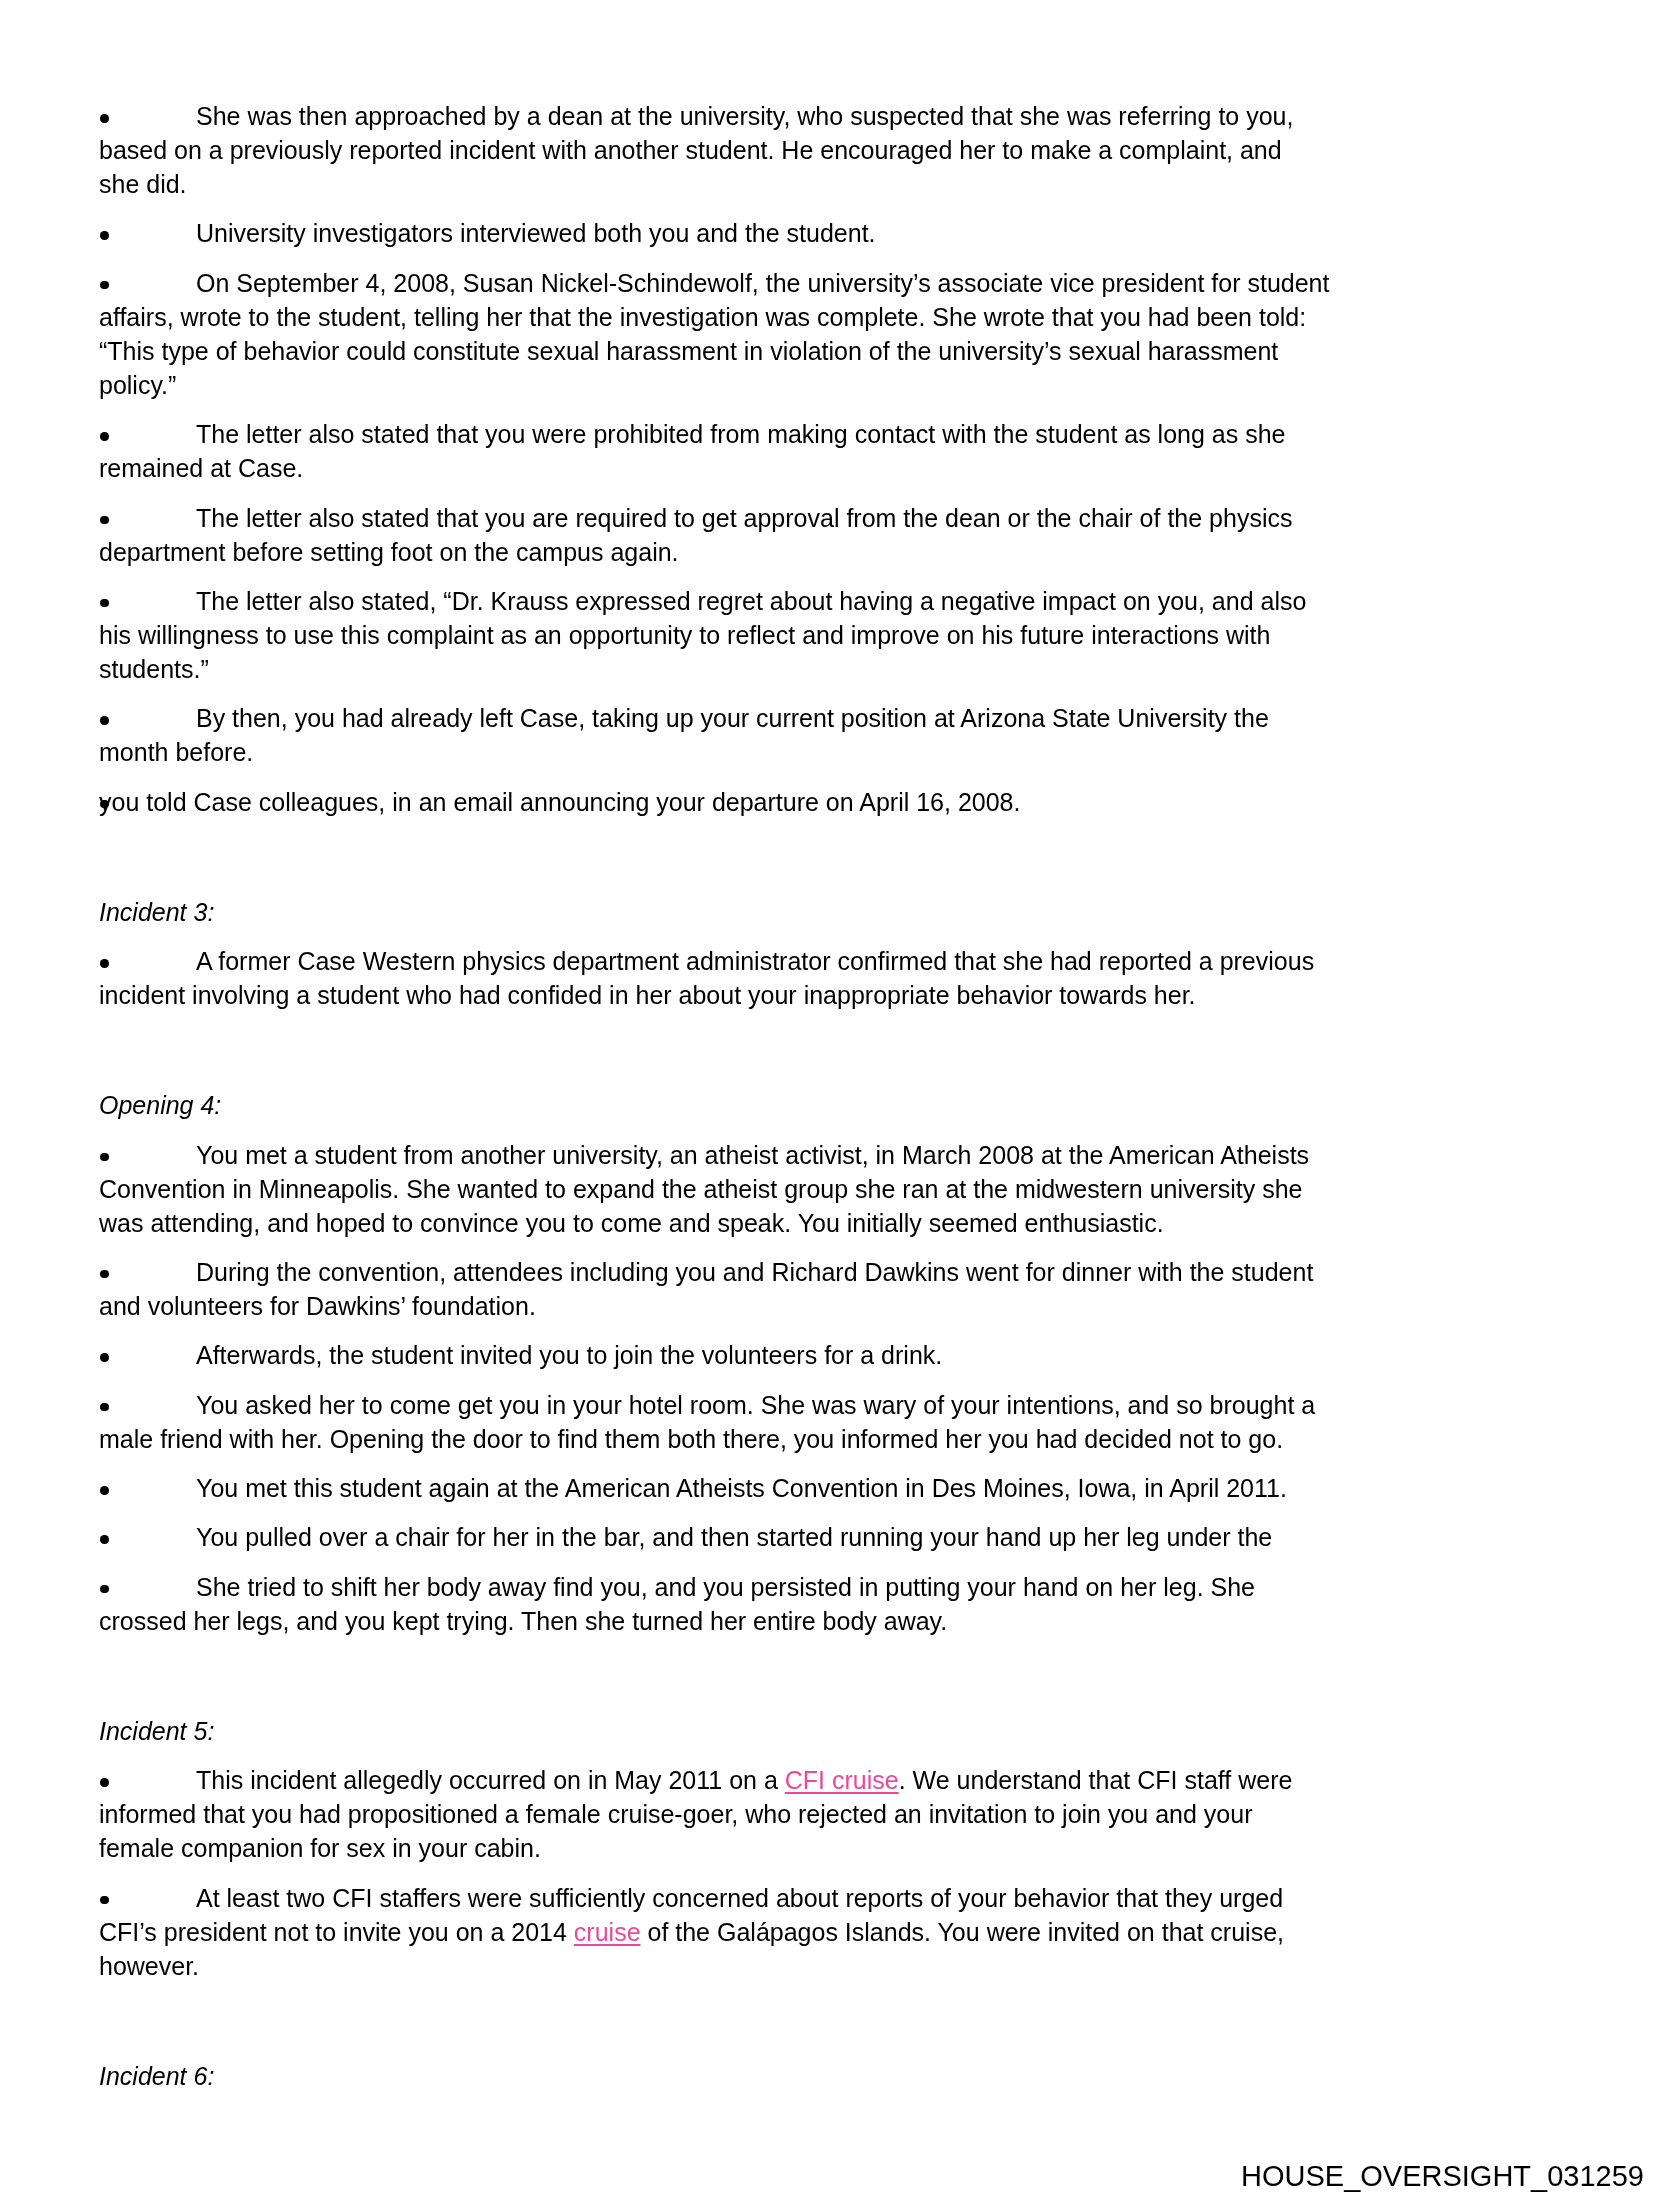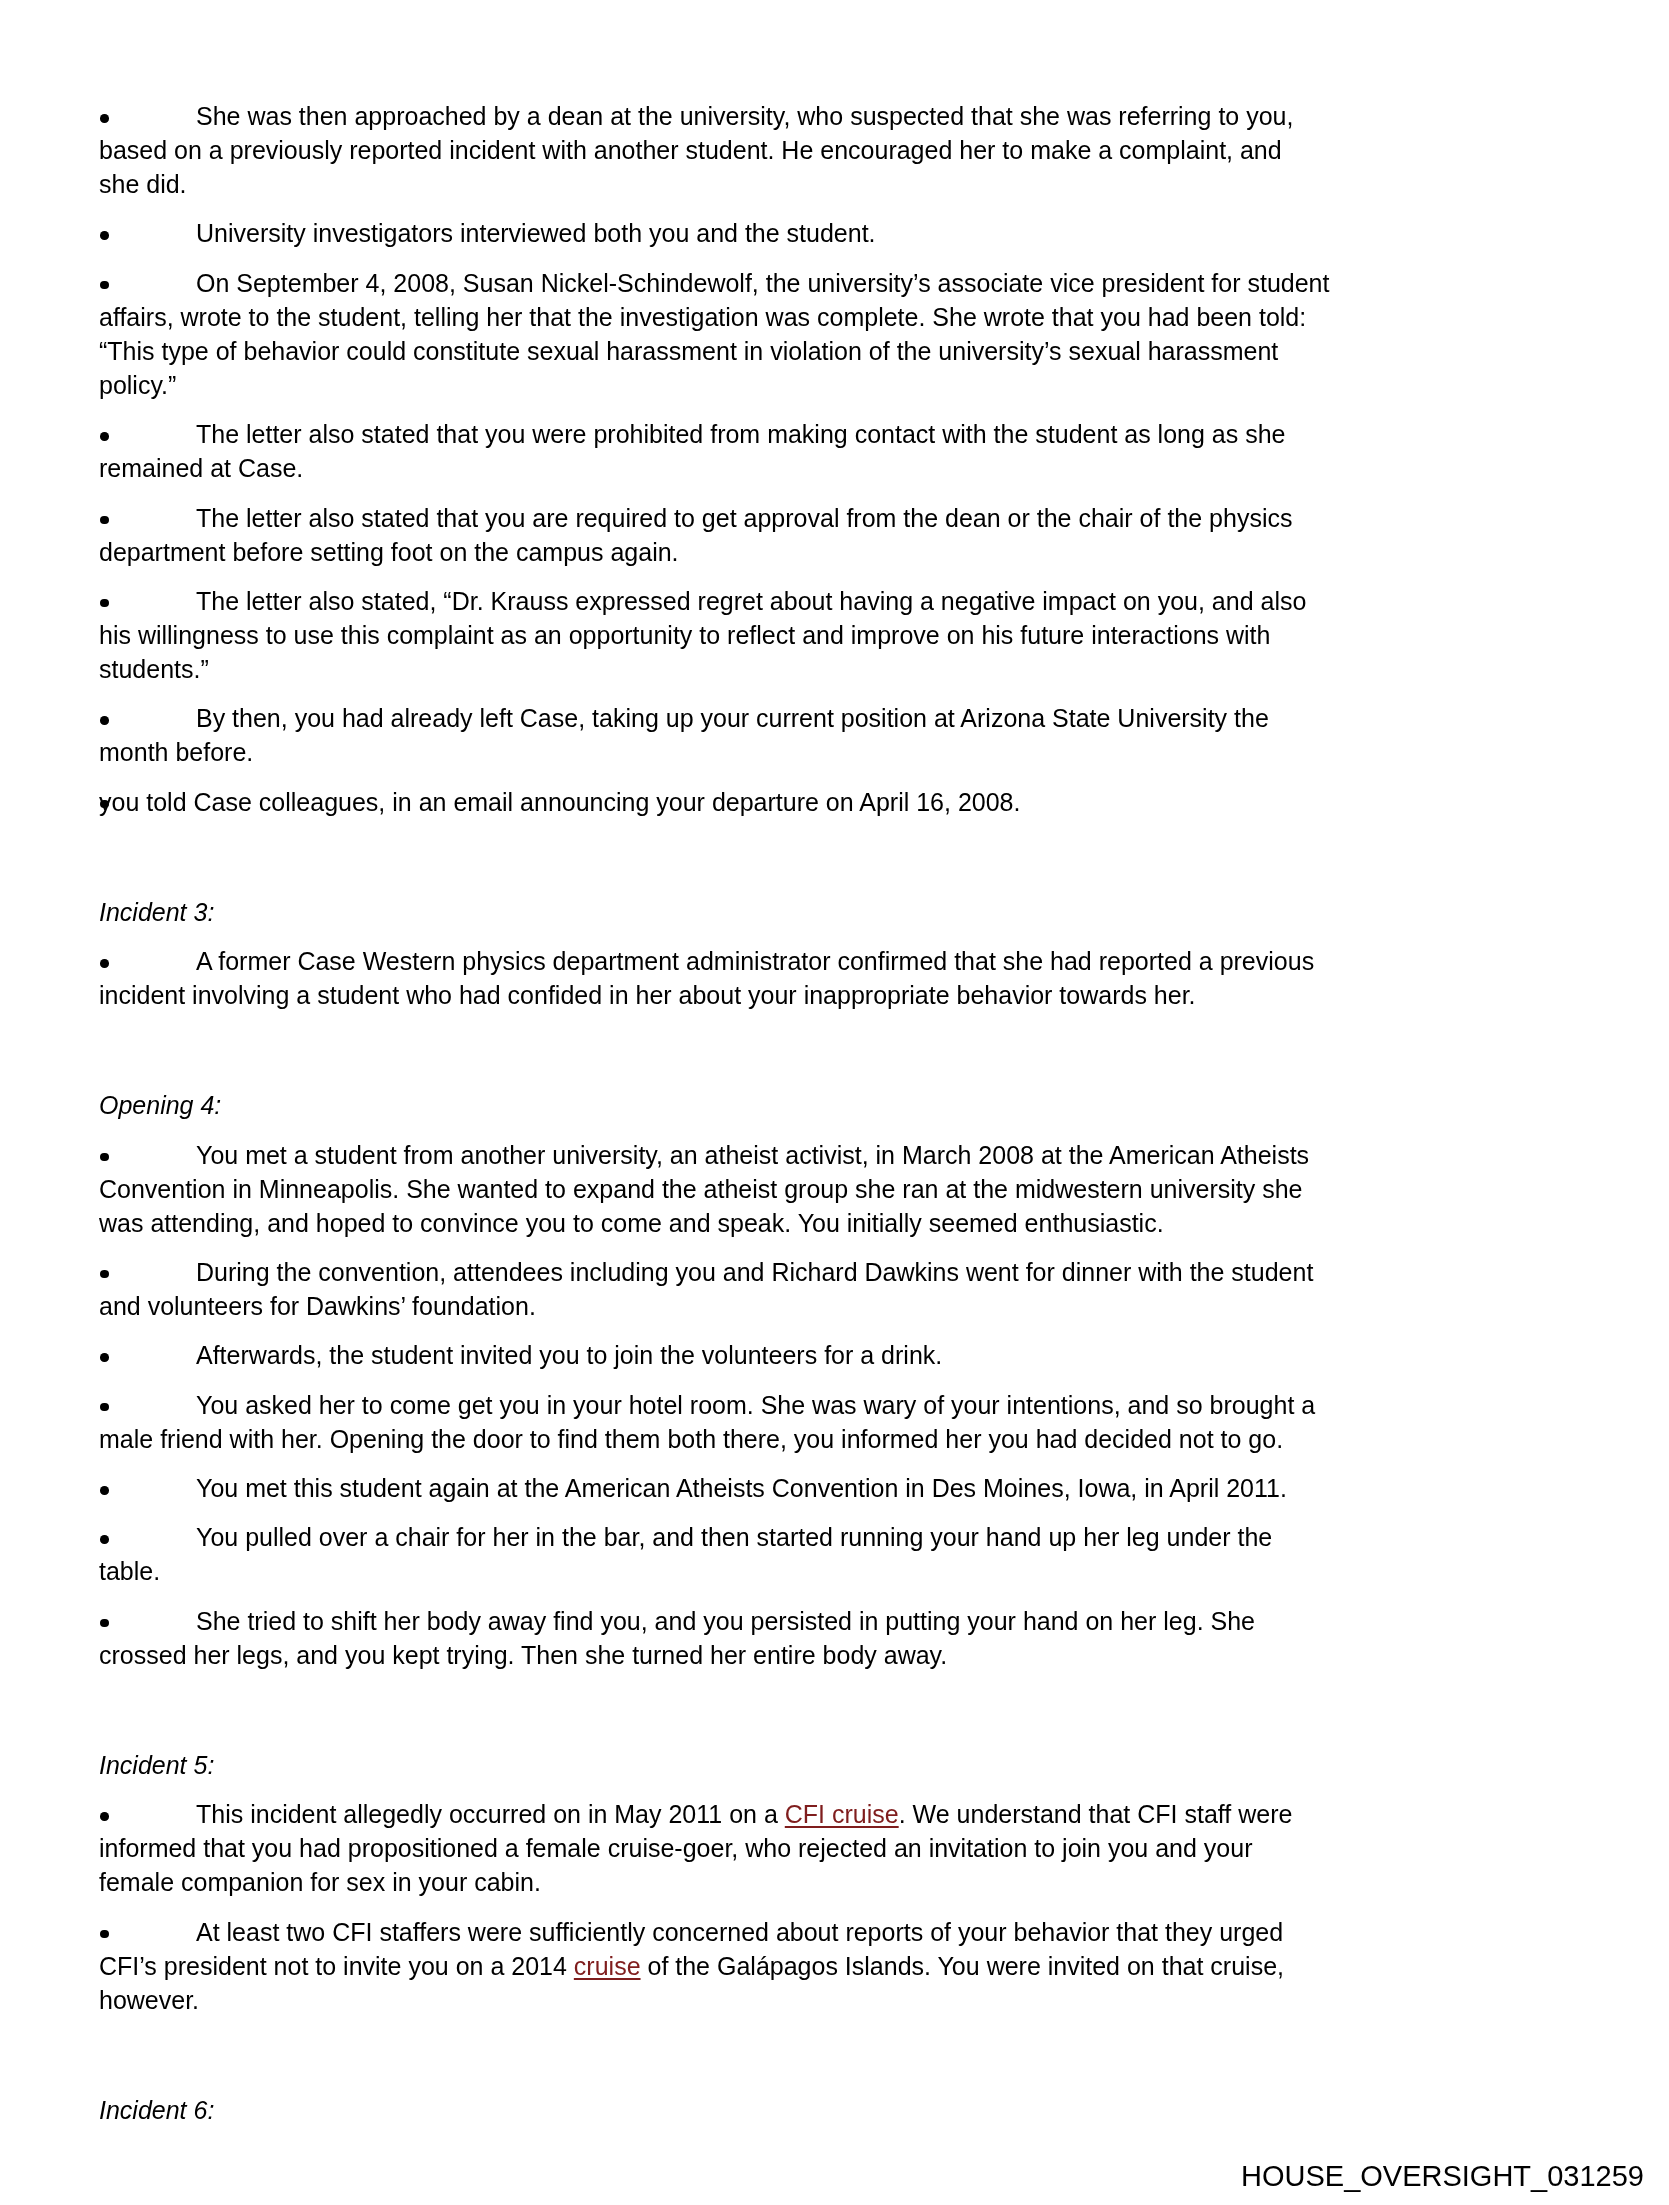--- a/index.html
+++ b/index.html
@@ -36,21 +36,21 @@
     top: 15px;
     width: 8.5px;
     height: 8.5px;
     border-radius: 50%;
     background: #000;
   }
   .indent { padding-left: 97px; }
   .heading { margin-top: 76px; font-style: italic; }
   .heading + .para { margin-top: 15.4px; }
   a.link {
-    color: #7f1d1d;
+    color: #ec4899;
     text-decoration: underline;
     text-decoration-thickness: 2px;
     text-underline-offset: 2.6px;
   }
   #footer {
     position: absolute;
     right: 25px;
     top: 2158px;
     font-size: 29px;
     line-height: 37px;
@@ -135,21 +135,20 @@
       <span class="line indent"><span>You asked her to come get you in your hotel room. She was wary of your intentions, and so brought a</span></span>
       <span class="line"><span>male friend with her. Opening the door to find them both there, you informed her you had decided not to go.</span></span>
     </div>
     <div class="para">
       <span class="bullet"></span>
       <span class="line indent"><span>You met this student again at the American Atheists Convention in Des Moines, Iowa, in April 2011.</span></span>
     </div>
     <div class="para">
       <span class="bullet"></span>
       <span class="line indent"><span>You pulled over a chair for her in the bar, and then started running your hand up her leg under the</span></span>
-      <span class="line"><span>table.</span></span>
     </div>
     <div class="para">
       <span class="bullet"></span>
       <span class="line indent"><span>She tried to shift her body away find you, and you persisted in putting your hand on her leg. She</span></span>
       <span class="line"><span>crossed her legs, and you kept trying. Then she turned her entire body away.</span></span>
     </div>
     <div class="para heading">
       <span class="line">Incident 5:</span>
     </div>
     <div class="para">

